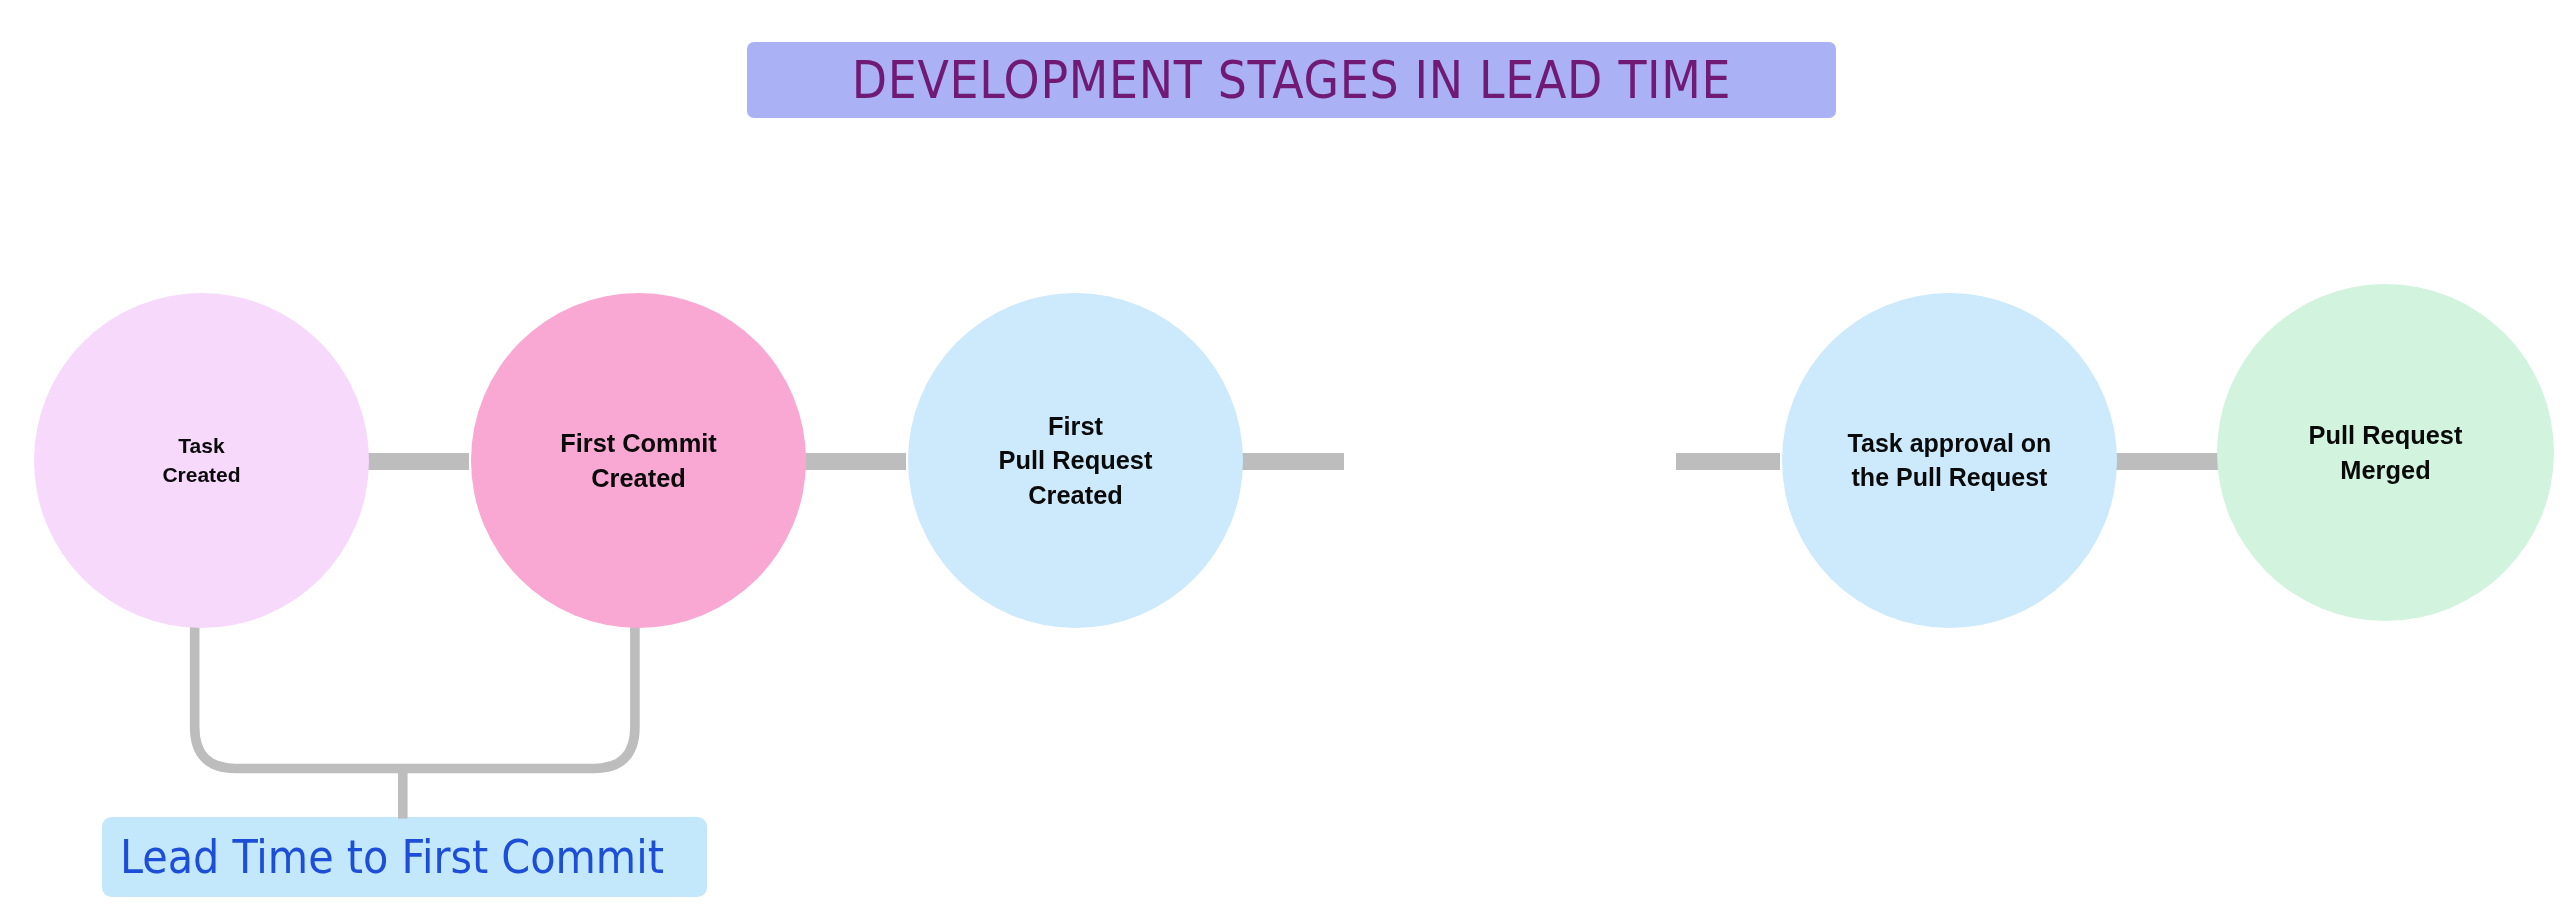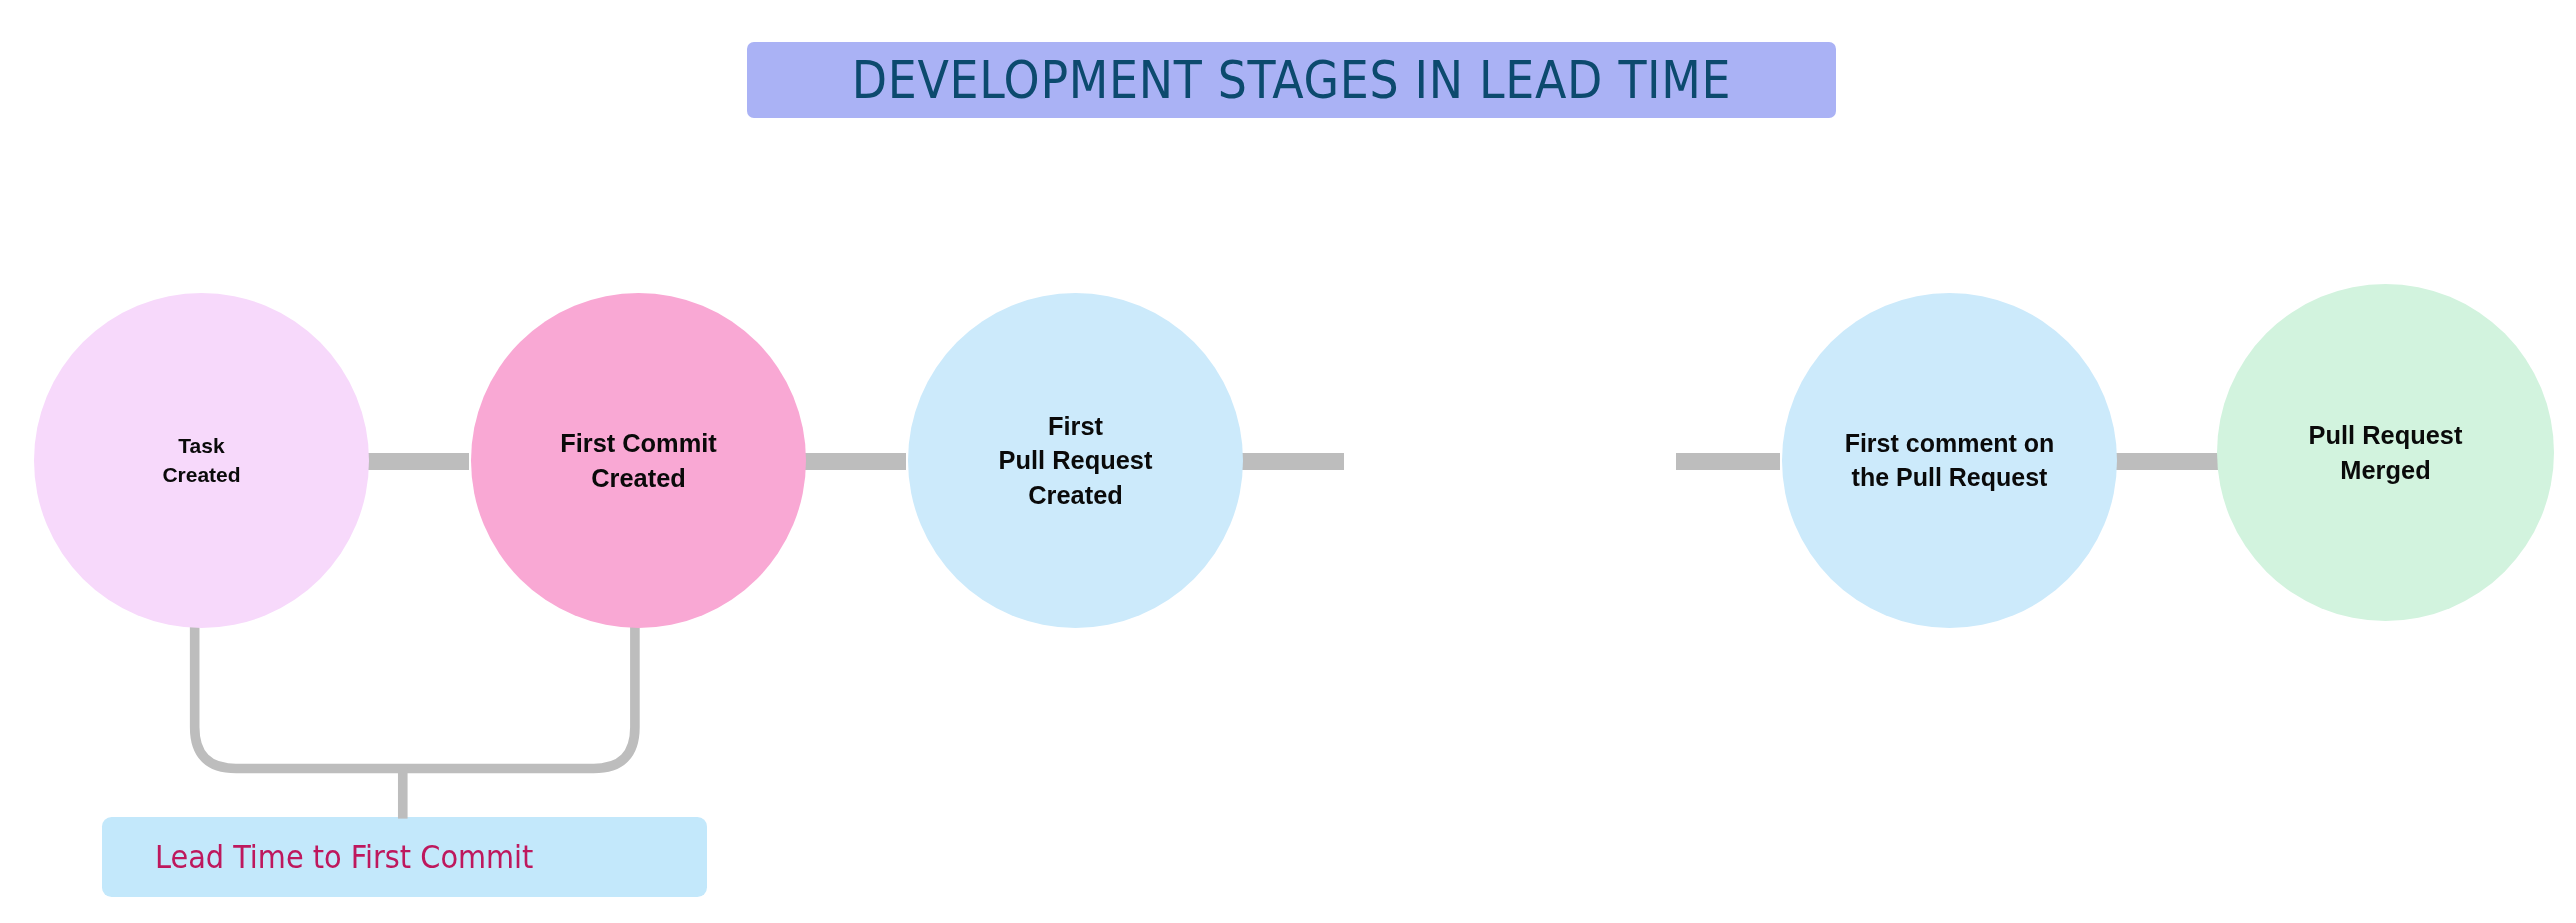--- a/index.html
+++ b/index.html
@@ -20,21 +20,21 @@
     background:#aab2f5;
     border-radius:6.9px;
     display:flex;align-items:center;justify-content:center;
     box-sizing:border-box;
   }
   .title-text{
     font-family:"DejaVu Sans Condensed","Liberation Sans Narrow","Liberation Sans",sans-serif;
     font-size:51px;
     font-weight:400;
     letter-spacing:0.7px;
-    color:#0c4a6e;
+    color:#701a75;
     white-space:nowrap;
     line-height:1;
   }
 
   
   .connector{
     position:absolute;
     height:16.5px;
     background:#bdbdbd;
   }
@@ -71,26 +71,25 @@
     left:102px; top:817px;
     width:605px; height:80px;
     background:#c3e8fb;
     border-radius:9.6px;
     display:flex;align-items:center;
     box-sizing:border-box;
     padding-left:18px;
   }
   .leadtime-text{
     font-family:"DejaVu Sans Condensed","Liberation Sans Narrow","Liberation Sans",sans-serif;
-    font-size:32px;
+    font-size:46px;
     font-weight:400;
-    color:#be185d;
+    color:#1d4ed8;
     white-space:nowrap;
     line-height:1;
-    margin-left:35px;
   }
 </style>
 </head>
 <body>
 
 <div id="stage">
 
   <div class="title-box">
     <span class="title-text">DEVELOPMENT STAGES IN LEAD TIME</span>
   </div>
@@ -117,21 +116,21 @@
   </div>
 
   <div class="node" style="left:908px;top:293px;width:335px;height:335px;background:#cceafb;">
     <span class="node-label fs-2">First
 Pull Request
 Created</span>
   </div>
 
 
   <div class="node" style="left:1782px;top:293px;width:335px;height:335px;background:#cceafb;">
-    <span class="node-label fs-3">First comment on
+    <span class="node-label fs-3">Task approval on
 the Pull Request</span>
   </div>
 
   <div class="node" style="left:2217px;top:284px;width:337px;height:337px;background:#d2f3de;">
     <span class="node-label fs-2">Pull Request
 Merged</span>
   </div>
 
   <div class="leadtime-box">
     <span class="leadtime-text">Lead Time to First Commit</span>

